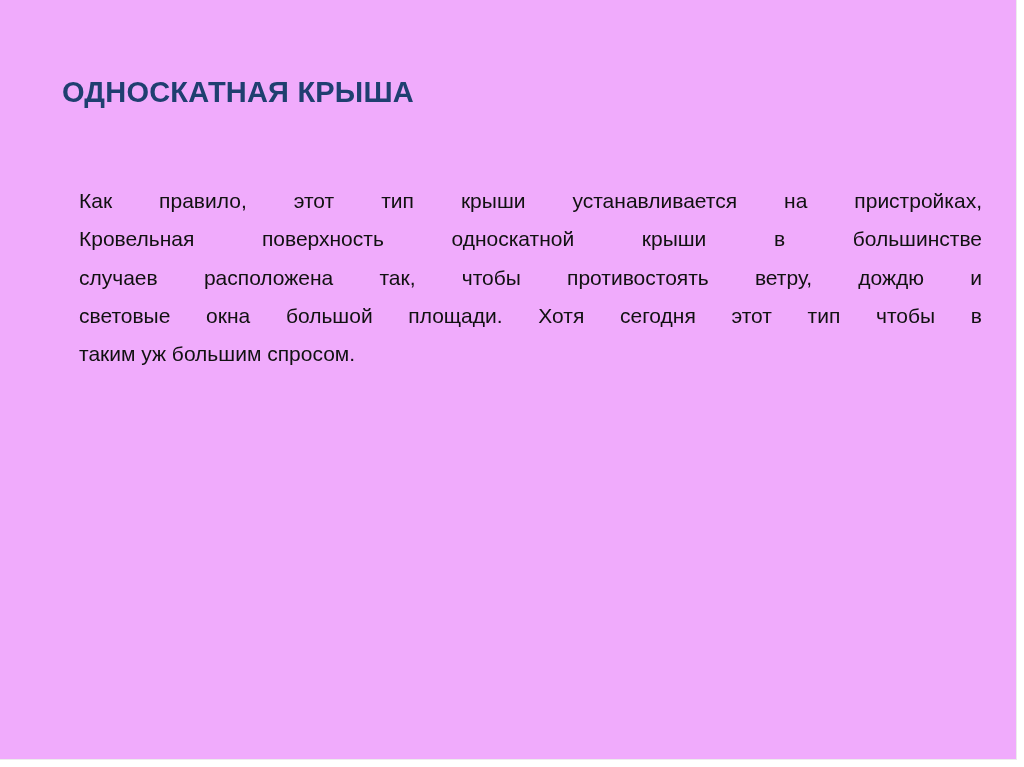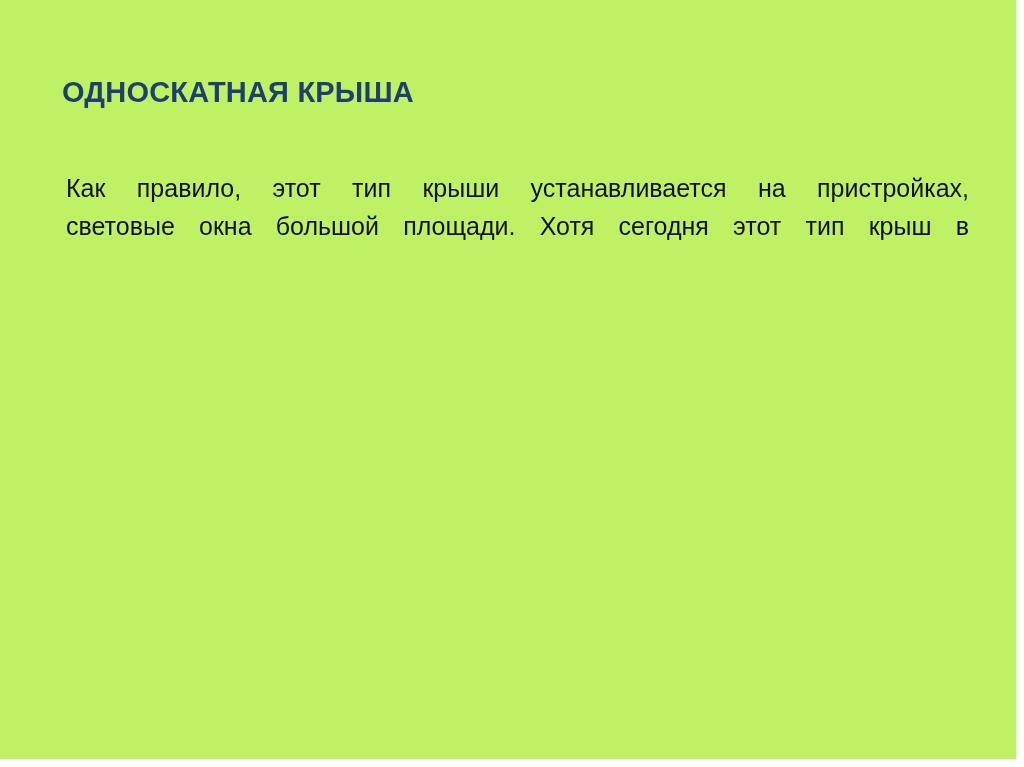--- a/index.html
+++ b/index.html
@@ -13,42 +13,42 @@
       position: relative;
       overflow: hidden;
       font-family: "Liberation Sans", "DejaVu Sans", sans-serif;
     }
     .slide {
       position: absolute;
       left: 0;
       top: 0;
       width: 1016px;
       height: 759px;
-      background: #bef264;
+      background: #f0abfc;
       border-right: 1px solid #ececec;
       border-bottom: 1px solid #ececec;
     }
     .title {
       position: absolute;
       left: 62px;
       top: 76px;
       margin: 0;
       font-size: 29px;
       font-weight: bold;
       color: #1f3f70;
       letter-spacing: 0.2px;
       white-space: nowrap;
     }
     .body-text {
       position: absolute;
       left: 62px;
       top: 165px;
       width: 903px;
-      margin: 4px;
-      font-size: 25px;
+      margin: 17px;
+      font-size: 21px;
       line-height: 38.3px;
       color: #111111;
       text-align: justify;
     }
     .body-line {
       display: block;
       text-align: justify;
       text-align-last: justify;
       white-space: nowrap;
     }
@@ -57,15 +57,18 @@
     }
   </style>
 </head>
 <body>
 
 <div class="slide">
   <h1 class="title">ОДНОСКАТНАЯ КРЫША</h1>
 
   <div class="body-text">
     <span class="body-line">Как правило, этот тип крыши устанавливается на пристройках,</span>
-    <span class="body-line">световые окна большой площади. Хотя сегодня этот тип крыш в</span>
+    <span class="body-line">Кровельная поверхность односкатной крыши в большинстве</span>
+    <span class="body-line">случаев расположена так, чтобы противостоять ветру, дождю и</span>
+    <span class="body-line">световые окна большой площади. Хотя сегодня этот тип чтобы в</span>
+    <span class="body-line last">таким уж большим спросом.</span>
   </div>
 </div>
 
 </body></html>

